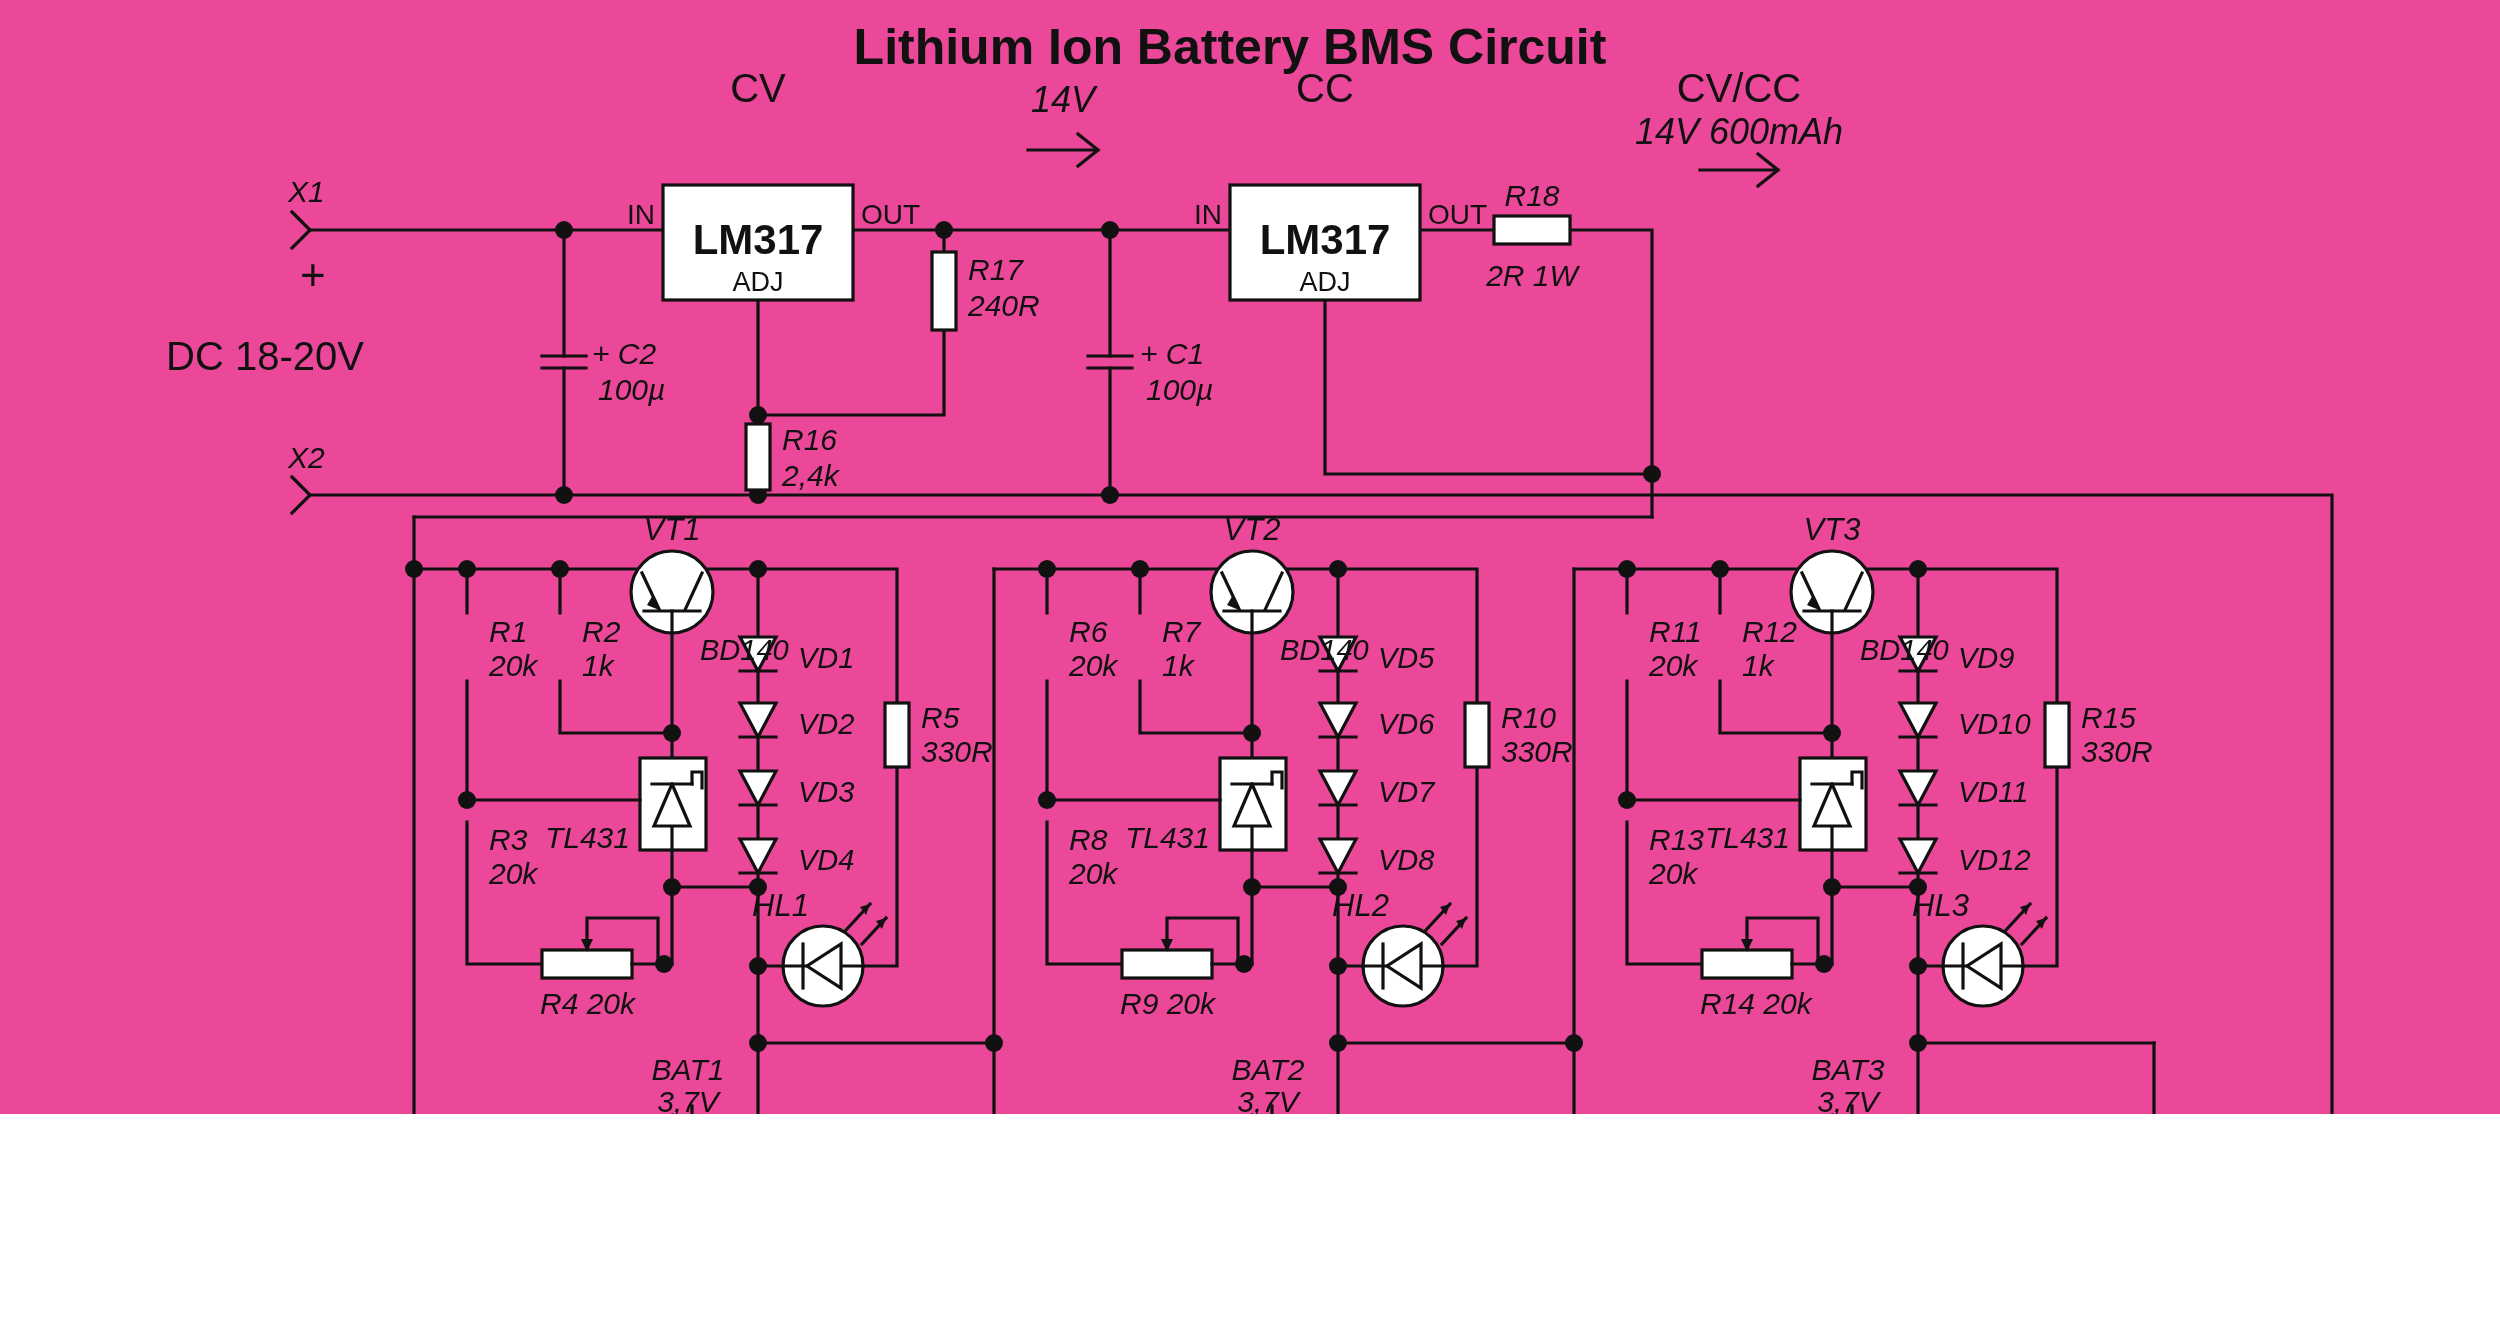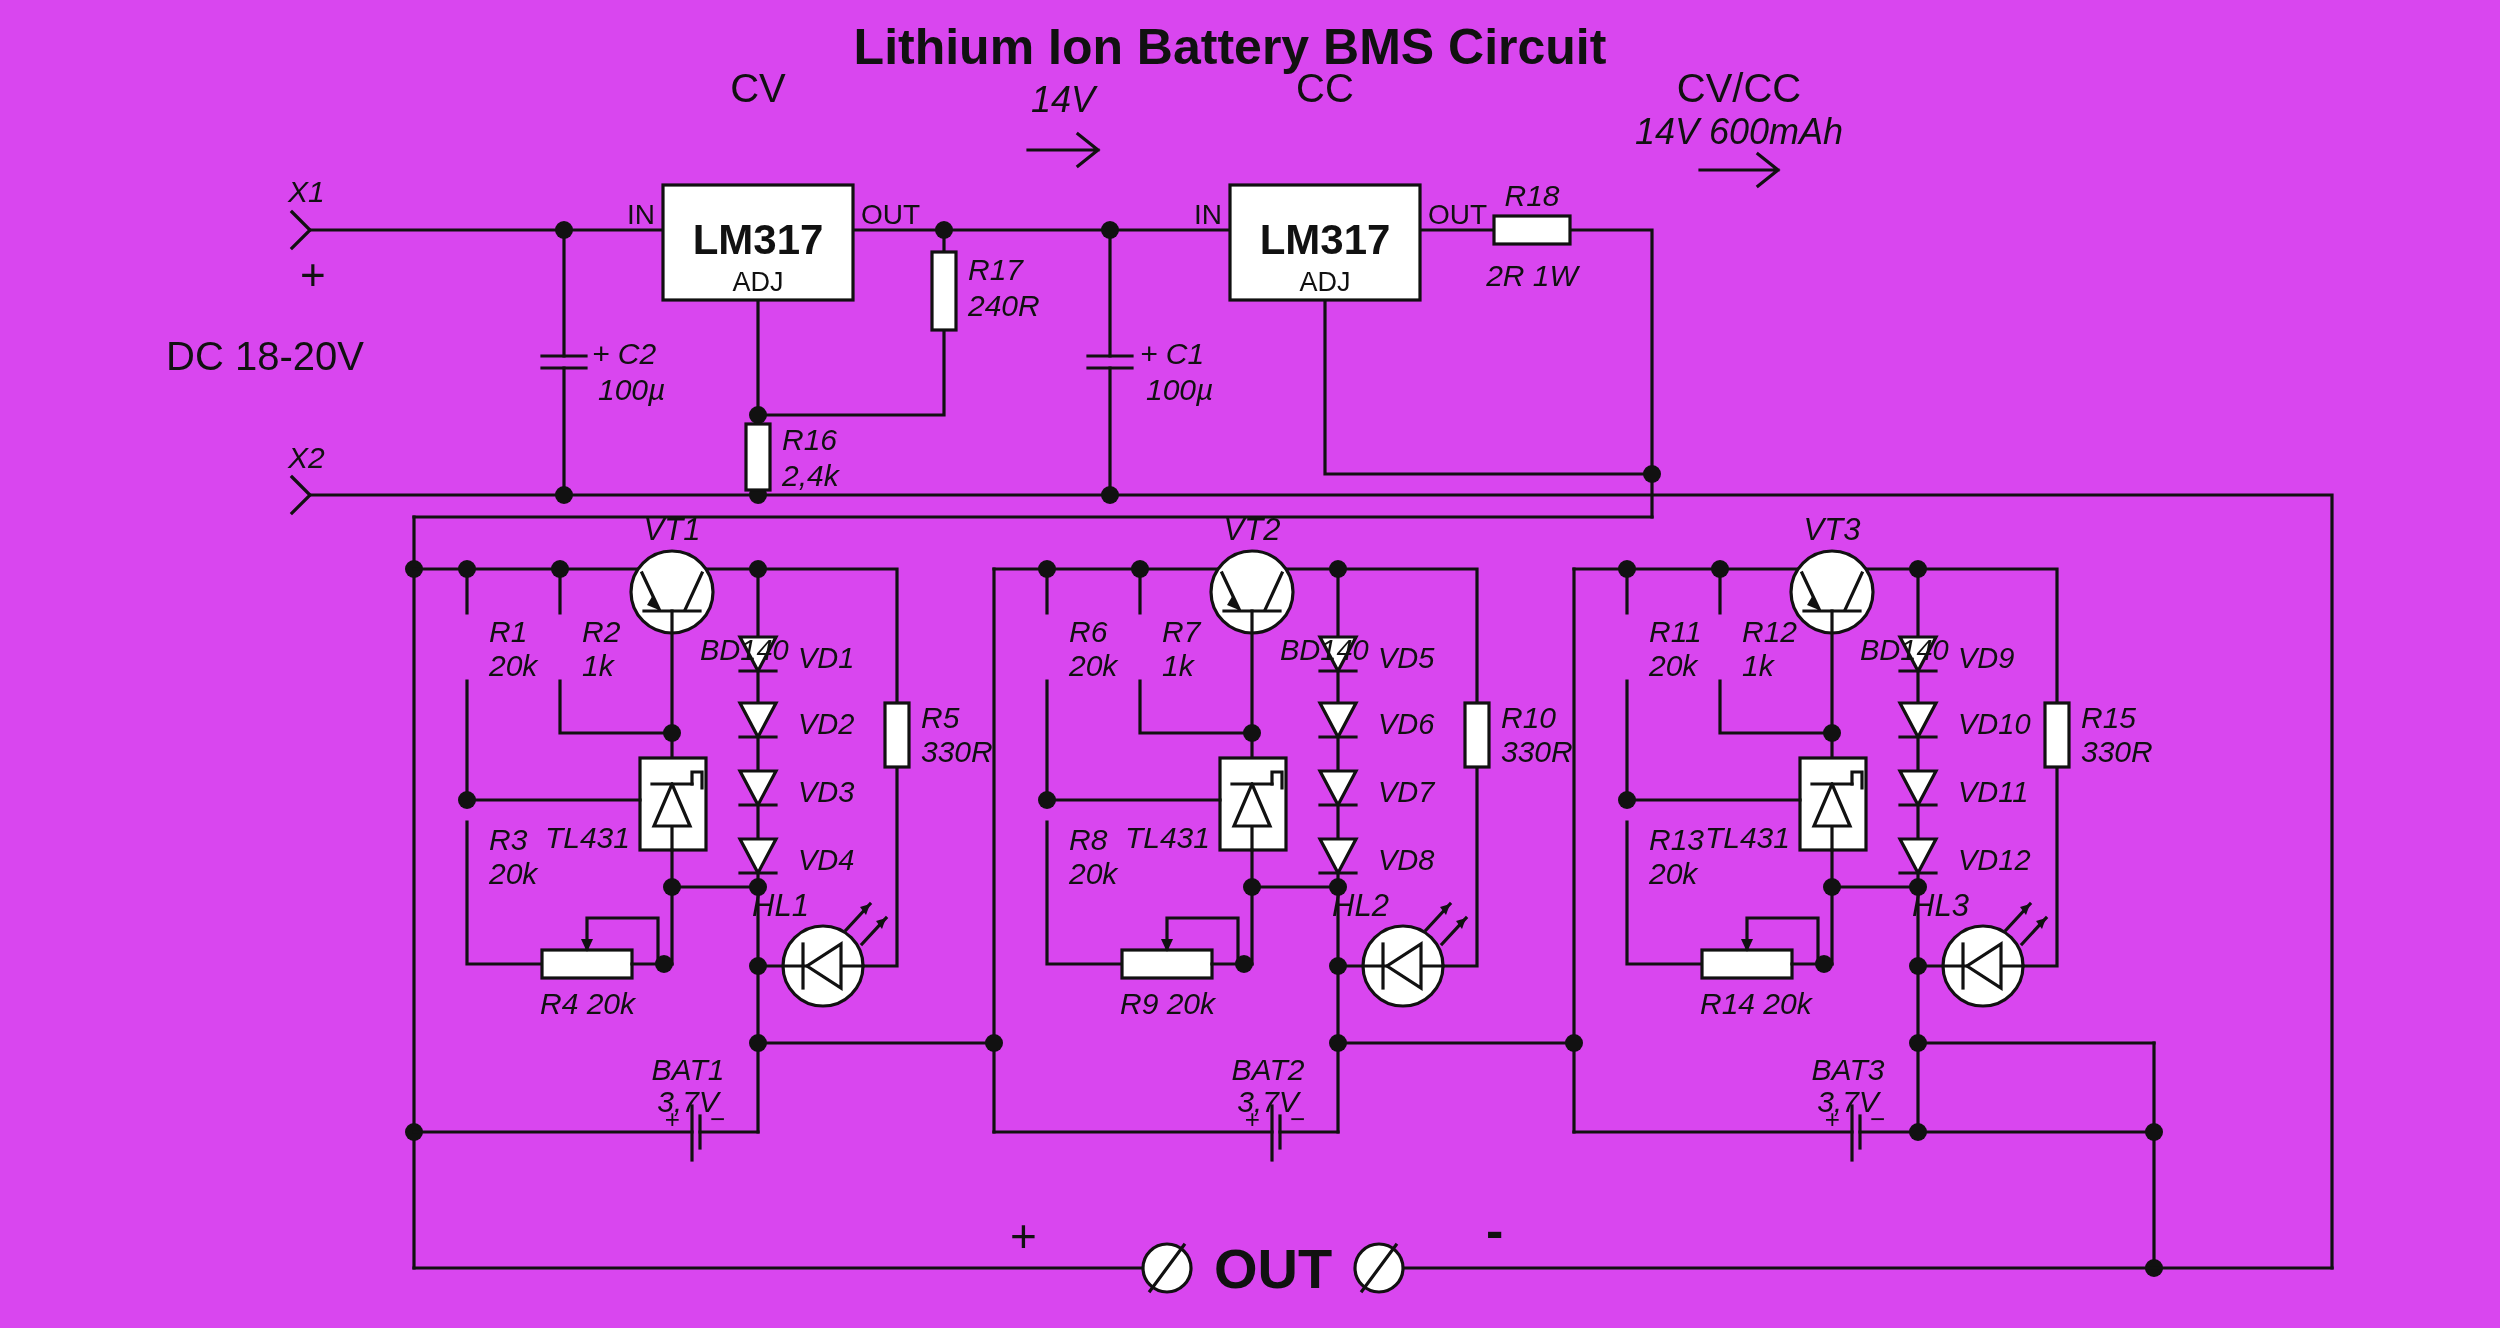--- a/index.html
+++ b/index.html
@@ -1,16 +1,16 @@
 <!DOCTYPE html>
 <html><head>
 <meta charset="utf-8">
 <style>
   html,body{margin:0;padding:0;background:#ffffff;}
-  .page{width:2500px;height:1328px;background:#d946ef;position:relative;font-family:"Liberation Sans",sans-serif;}
+  .page{width:2500px;height:1114px;background:#ec4899;position:relative;font-family:"Liberation Sans",sans-serif;}
   svg{display:block;}
   .w{stroke:#111;stroke-width:3.2;fill:none;stroke-linecap:square;}
   .comp{stroke:#111;stroke-width:3.2;fill:#fff;}
   .dot{fill:#111;stroke:none;}
   .lbl{fill:#111;font-family:"Liberation Sans",sans-serif;}
   .it{font-style:italic;}
   .bold{font-weight:bold;}
   text{user-select:none;}
 </style>
 </head>

